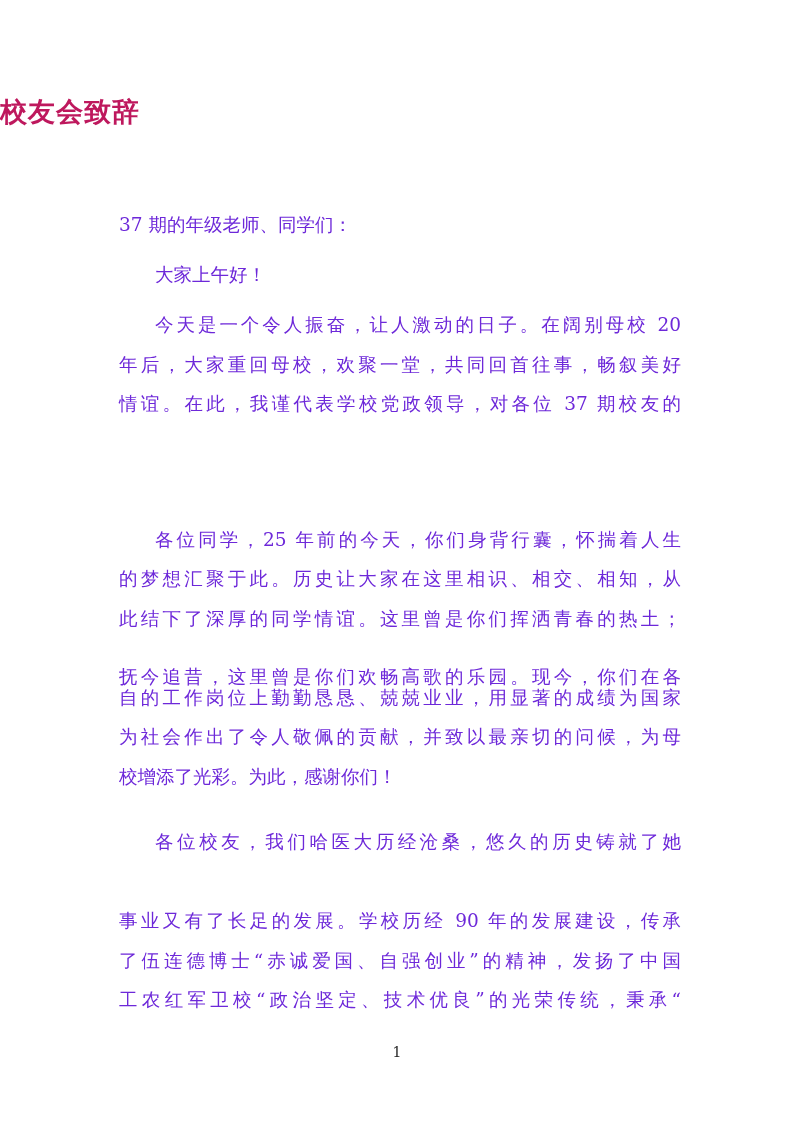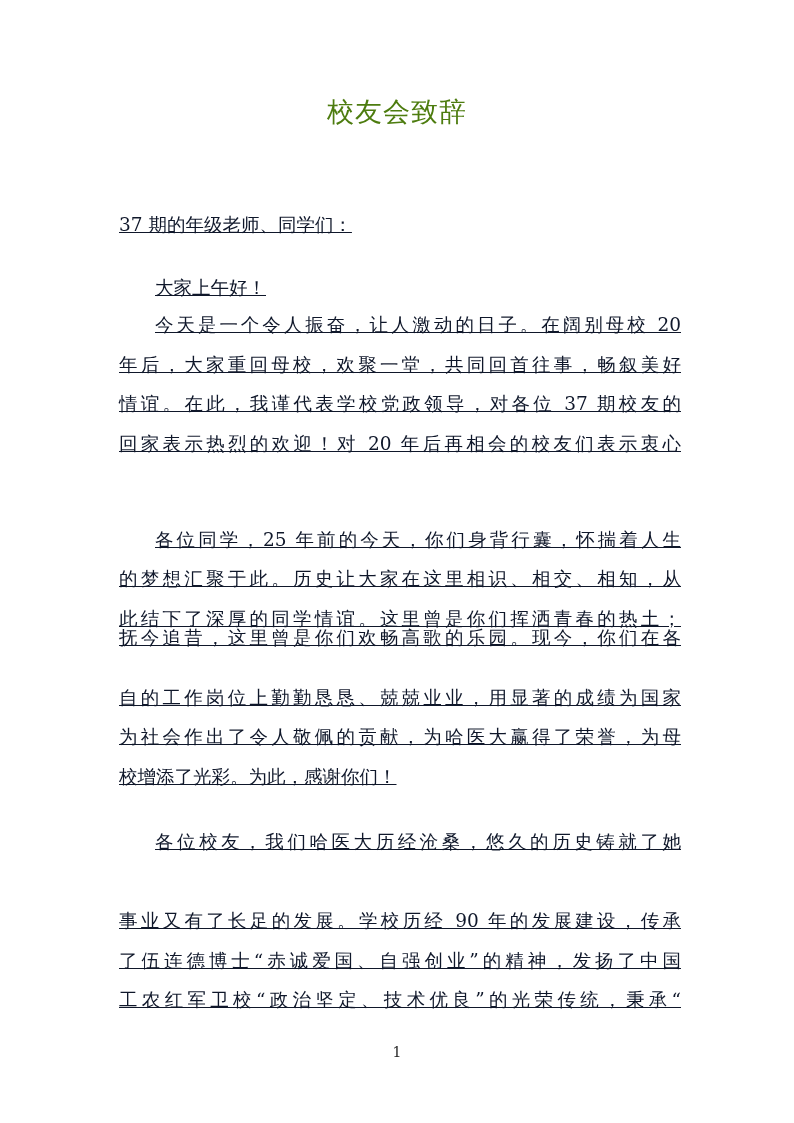--- a/index.html
+++ b/index.html
@@ -1,47 +1,46 @@
 <!DOCTYPE html>
 <html><head>
   <meta charset="utf-8">
   <style>
     html, body { margin: 0; padding: 0; background: #ffffff; }
     body { width: 794px; height: 1123px; position: relative; overflow: hidden;
            font-family: "DejaVu Serif", "Liberation Serif", serif; color: #111; }
     .page { position: absolute; left: 0; top: 0; width: 794px; height: 1123px; background: #fff; }
-    .title { position: absolute; top: 92px; left: 0; width: 794px; text-align: center;
-             font-size: 27px; letter-spacing: 1px; color: #4d7c0f; line-height: 40px; }
+    .title { position: absolute; top: 92px; left: 0; width: 794px; text-align: left;
+             font-size: 27px; letter-spacing: 1px; color: #be185d; line-height: 40px; font-weight: bold; }
     .line { position: absolute; left: 119px; width: 562px; font-size: 18.5px; line-height: 26px;
-            white-space: nowrap; text-align: justify; text-align-last: justify; color: #0f172a; text-decoration: underline; }
+            white-space: nowrap; text-align: justify; text-align-last: justify; color: #6d28d9; }
     .line.last { text-align-last: left; }
     .line.indent { left: 155px; width: 526px; }
     .footer { position: absolute; top: 1044px; left: 0; width: 794px; text-align: center;
               font-size: 14px; color: #222; }
   </style>
 </head>
 <body>
 
 <div class="page">
   <div class="title">校友会致辞</div>
 
   <div class="line last" style="top:212px">37 期的年级老师、同学们：</div>
-  <div class="line indent last" style="top:275px">大家上午好！</div>
+  <div class="line indent last" style="top:262px">大家上午好！</div>
 
   <div class="line indent" style="top:312px">今天是一个令人振奋，让人激动的日子。在阔别母校 20</div>
   <div class="line" style="top:352px">年后，大家重回母校，欢聚一堂，共同回首往事，畅叙美好</div>
   <div class="line" style="top:391px">情谊。在此，我谨代表学校党政领导，对各位 37 期校友的</div>
-  <div class="line" style="top:431px">回家表示热烈的欢迎！对 20 年后再相会的校友们表示衷心</div>
 
   <div class="line indent" style="top:527px">各位同学，25 年前的今天，你们身背行囊，怀揣着人生</div>
   <div class="line" style="top:566px">的梦想汇聚于此。历史让大家在这里相识、相交、相知，从</div>
   <div class="line" style="top:606px">此结下了深厚的同学情谊。这里曾是你们挥洒青春的热土；</div>
-  <div class="line" style="top:625px">抚今追昔，这里曾是你们欢畅高歌的乐园。现今，你们在各</div>
+  <div class="line" style="top:664px">抚今追昔，这里曾是你们欢畅高歌的乐园。现今，你们在各</div>
   <div class="line" style="top:685px">自的工作岗位上勤勤恳恳、兢兢业业，用显著的成绩为国家</div>
-  <div class="line" style="top:724px">为社会作出了令人敬佩的贡献，为哈医大赢得了荣誉，为母</div>
+  <div class="line" style="top:724px">为社会作出了令人敬佩的贡献，并致以最亲切的问候，为母</div>
   <div class="line indent" style="top:829px">各位校友，我们哈医大历经沧桑，悠久的历史铸就了她</div>
 
   <div class="line last" style="top:764px">校增添了光彩。为此，感谢你们！</div>
   <div class="line" style="top:908px">事业又有了长足的发展。学校历经 90 年的发展建设，传承</div>
   <div class="line" style="top:948px">了伍连德博士“赤诚爱国、自强创业”的精神，发扬了中国</div>
   <div class="line" style="top:987px">工农红军卫校“政治坚定、技术优良”的光荣传统，秉承“</div>
 
   <div class="footer">1</div>
 </div>
 

